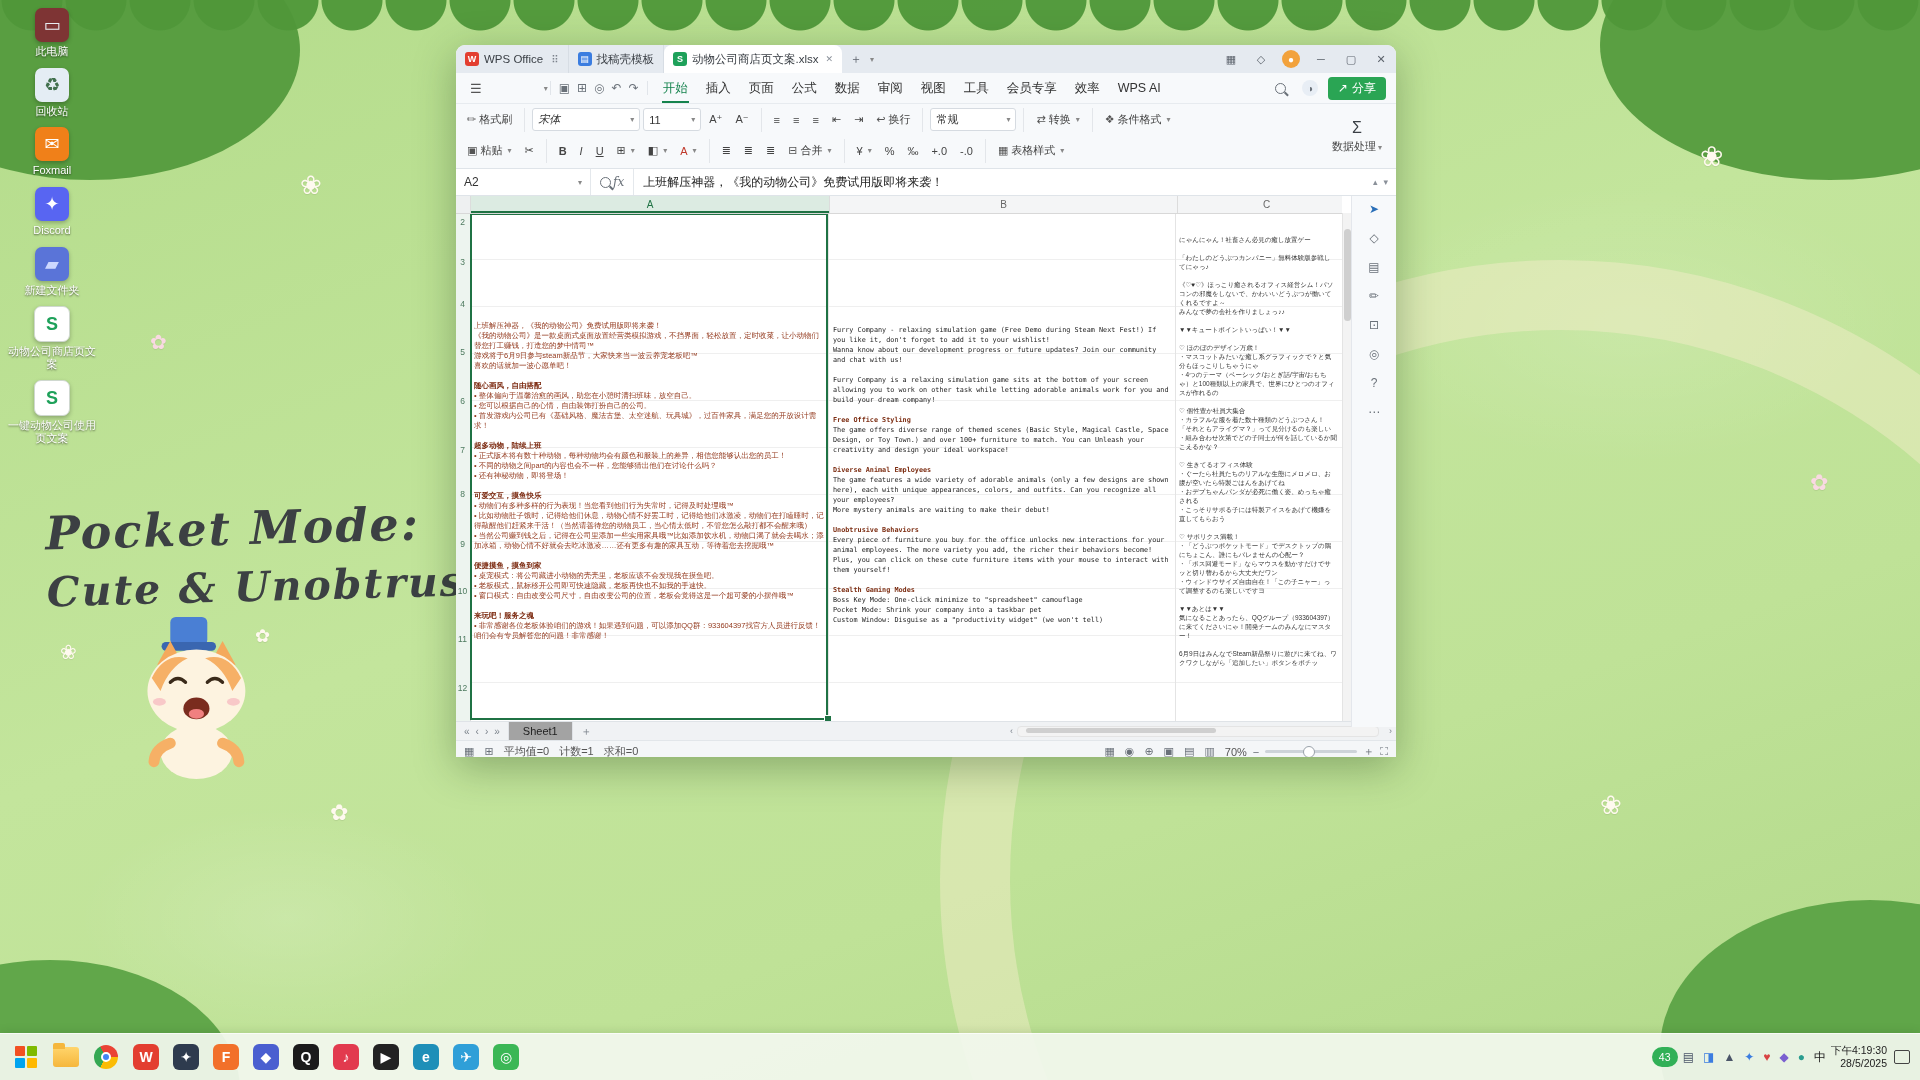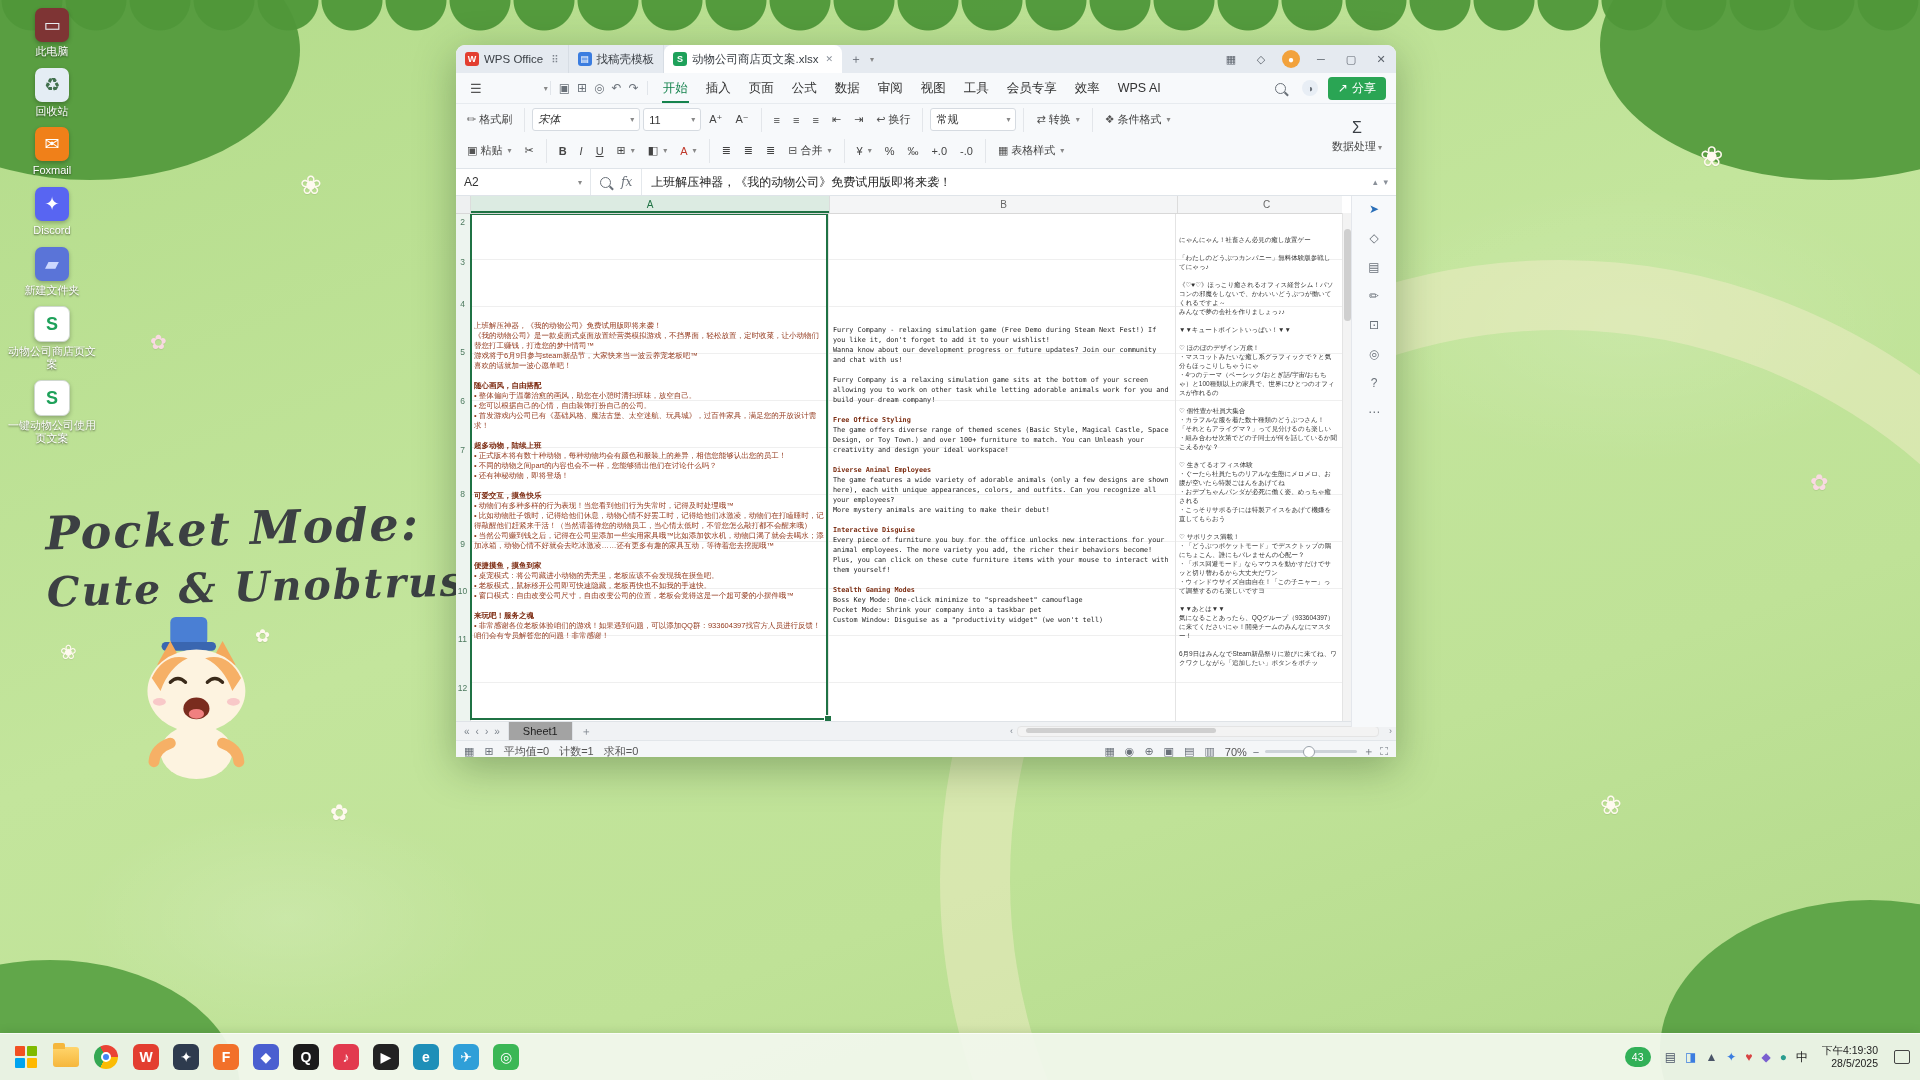--- a/index.html
+++ b/index.html
@@ -98,21 +98,21 @@
   .sigma-btn{position:absolute;right:8px;top:4px;width:62px;height:56px;border-radius:4px;
     display:flex;flex-direction:column;align-items:center;justify-content:center;gap:2px;cursor:pointer;
     font-size:11px;color:#444;}
   .sigma-btn .sg{font-size:16px;color:#3a3f45;}
 
   
   .formulabar{height:26px;flex:none;background:#fff;border-bottom:1px solid #dfe4e9;
     display:flex;align-items:center;}
   .namebox{width:118px;height:100%;display:flex;align-items:center;justify-content:space-between;
     padding:0 8px;border-right:1px solid #e4e8ec;font-size:12px;color:#333;cursor:pointer;}
-  .fx-group{display:flex;align-items:center;gap:8px;padding:0 9px;color:#6a7179;border-right:1px solid #e4e8ec;height:100%;}
+  .fx-group{display:flex;align-items:center;padding:0 9px;color:#6a7179;border-right:1px solid #e4e8ec;height:100%;}
   .fx{font-style:italic;font-size:12px;cursor:pointer;font-family:"DejaVu Serif",serif;}
   .fval{flex:1;font-size:12px;color:#222;padding:0 9px;white-space:nowrap;overflow:hidden;}
   .fbar-right{display:flex;align-items:center;gap:6px;padding:0 8px;color:#8a9099;font-size:9px;}
 
   
   .sheet-area{position:relative;height:525px;flex:none;background:#fff;}
   .colheaders{position:absolute;left:0;top:0;right:54px;height:17px;display:flex;background:#f4f5f6;
     border-bottom:1px solid #d8d8d8;z-index:3;}
   .chcorner{width:14px;border-right:1px solid #dcdcdc;background:#eef0f1;flex:none;}
   .chcell{border-right:1px solid #dcdcdc;font-size:10px;color:#666;display:flex;align-items:center;justify-content:center;flex:none;}
@@ -172,21 +172,21 @@
   .tglyph{width:26px;height:26px;border-radius:6px;display:flex;align-items:center;justify-content:center;
     color:#fff;font-size:14px;font-weight:bold;}
   .start-grid{width:22px;height:22px;display:grid;grid-template-columns:10px 10px;grid-template-rows:10px 10px;gap:2px;}
   .start-grid i{display:block;border-radius:1px;}
   .folder-ic{width:26px;height:20px;background:linear-gradient(#ffd56b,#f5b73c);border-radius:3px;position:relative;}
   .folder-ic::before{content:"";position:absolute;left:0;top:-4px;width:12px;height:6px;background:#f5b73c;border-radius:2px 2px 0 0;}
   .chrome-ic{width:24px;height:24px;border-radius:50%;
     background:conic-gradient(from -30deg,#ea4335 0 120deg,#fbbc05 0 240deg,#34a853 0 360deg);position:relative;}
   .chrome-ic::after{content:"";position:absolute;left:7px;top:7px;width:10px;height:10px;border-radius:50%;
     background:#4285f4;border:2px solid #fff;box-sizing:border-box;}
-  .tray{margin-left:auto;display:flex;align-items:center;gap:14px;}
+  .tray{margin-left:auto;display:flex;align-items:center;gap:5px;}
   .badge43{min-width:20px;height:20px;border-radius:10px;background:#31b057;color:#fff;font-size:10.5px;
     display:flex;align-items:center;justify-content:center;padding:0 3px;cursor:pointer;}
   .tray-ic{font-size:12px;cursor:pointer;}
   .timeblock{text-align:right;font-size:10.5px;color:#222;line-height:1.25;cursor:pointer;}
   .notif{width:14px;height:12px;border:1.4px solid #444;border-radius:2px;cursor:pointer;margin-left:2px;}
 </style>
 </head>
 <body>
 
 <div class="bush b1"></div>
@@ -494,21 +494,21 @@
           <div class="par"></div>
           <div class="par">Furry Company is a relaxing simulation game sits at the bottom of your screen allowing you to work on other task while letting adorable animals work for you and build your dream company!</div>
           <div class="par"></div>
           <div class="par bold">Free Office Styling</div>
           <div class="par">The game offers diverse range of themed scenes (Basic Style, Magical Castle, Space Design, or Toy Town.) and over 100+ furniture to match. You can Unleash your creativity and design your ideal workspace!</div>
           <div class="par"></div>
           <div class="par bold">Diverse Animal Employees</div>
           <div class="par">The game features a wide variety of adorable animals (only a few designs are shown here), each with unique appearances, colors, and outfits. Can you recognize all your employees?</div>
           <div class="par">More mystery animals are waiting to make their debut!</div>
           <div class="par"></div>
-          <div class="par bold">Interactive Disguise</div>
+          <div class="par bold">Unobtrusive Behaviors</div>
           <div class="par">Every piece of furniture you buy for the office unlocks new interactions for your animal employees. The more variety you add, the richer their behaviors become! Plus, you can click on these cute furniture items with your mouse to interact with them yourself!</div>
           <div class="par"></div>
           <div class="par bold">Stealth Gaming Modes</div>
           <div class="par">Boss Key Mode: One-click minimize to "spreadsheet" camouflage</div>
           <div class="par">Pocket Mode: Shrink your company into a taskbar pet</div>
           <div class="par">Custom Window: Disguise as a "productivity widget" (we won't tell)</div>
         </div>
       <div id="colC" class="cellblock">
           <div class="par">にゃんにゃん！社畜さん必見の癒し放置ゲー</div>
           <div class="par"></div>

